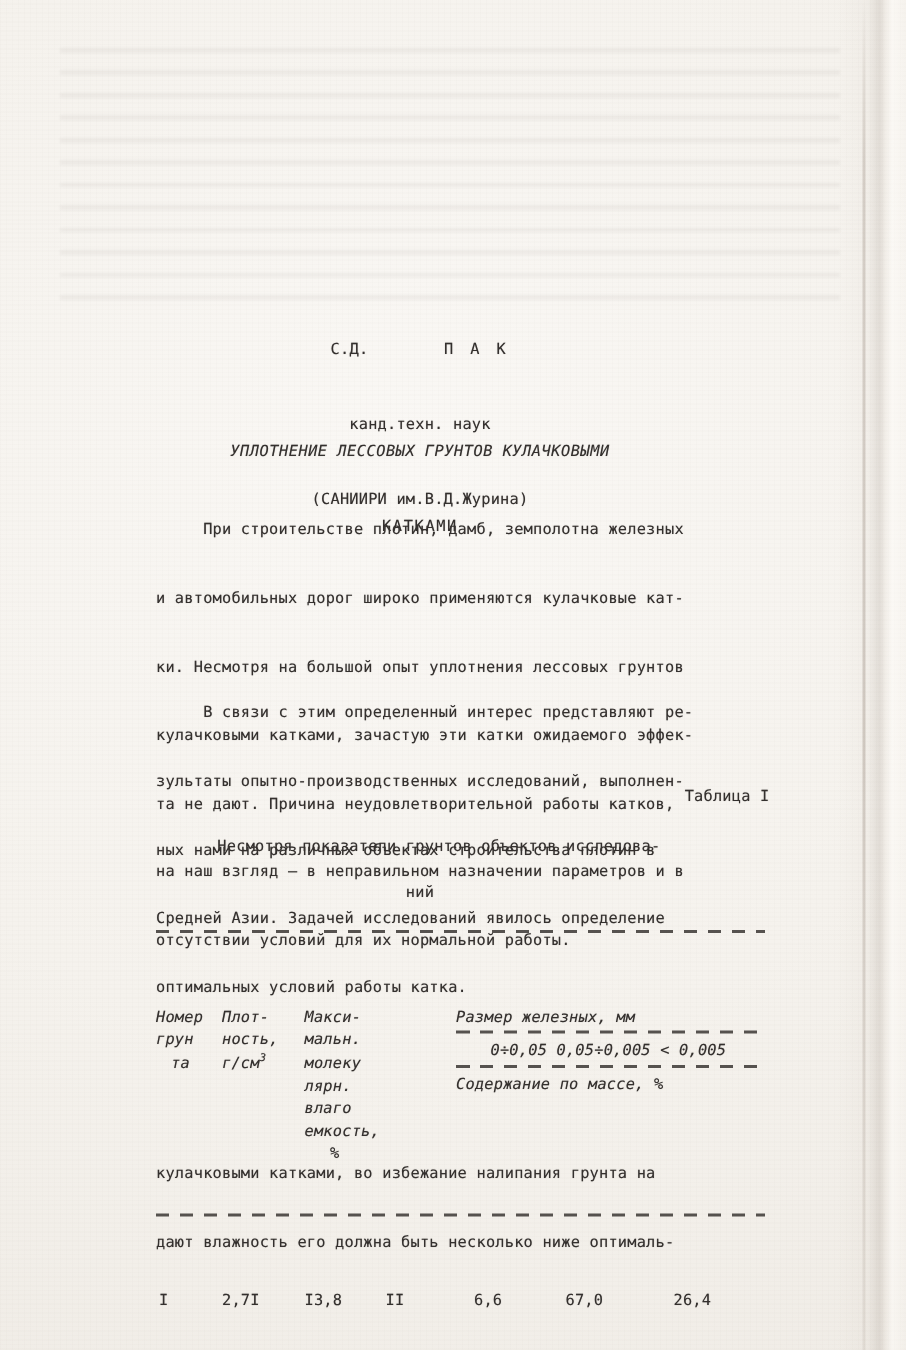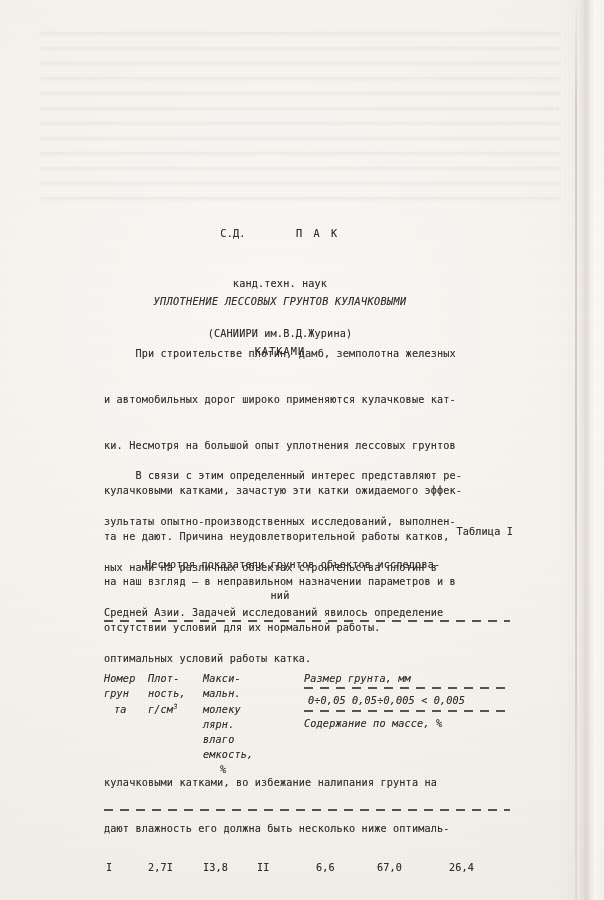--- a/index.html
+++ b/index.html
@@ -176,23 +176,23 @@
       <div class="hcell" style="left:99px;"><span>Макси-</span>
 <span>мальн.</span>
 <span>молеку</span>
 <span>лярн.</span>
 <span>влаго</span>
 <span>емкость,</span>
 <span style="display:inline-block;margin-left:17px">%</span></div>
       
 
       
-      <div class="hcell" style="left:200px;">Размер грунта, мм</div>
+      <div class="hcell" style="left:200px;">Размер железных, мм</div>
       <div class="inner-rule" style="left:200px;right:0px;top:16px;"></div>
-      <div class="hcell" style="left:204px;top:22px;"><span>0÷0,05</span> <span>0,05÷0,005</span> <span>&lt; 0,005</span></div>
+      <div class="hcell" style="left:223px;top:22px;"><span>0÷0,05</span> <span>0,05÷0,005</span> <span>&lt; 0,005</span></div>
       <div class="inner-rule" style="left:200px;right:0px;top:39px;"></div>
       <div class="hcell" style="left:200px;top:45px;">Содержание по массе, %</div>
     </div>
 
     <div class="dash-rule"></div>
 
     <div class="trow">
       <div class="dcell" style="left:2px;">I</div>
       <div class="dcell" style="left:44px;">2,7I</div>
       <div class="dcell" style="left:99px;">I3,8</div>

